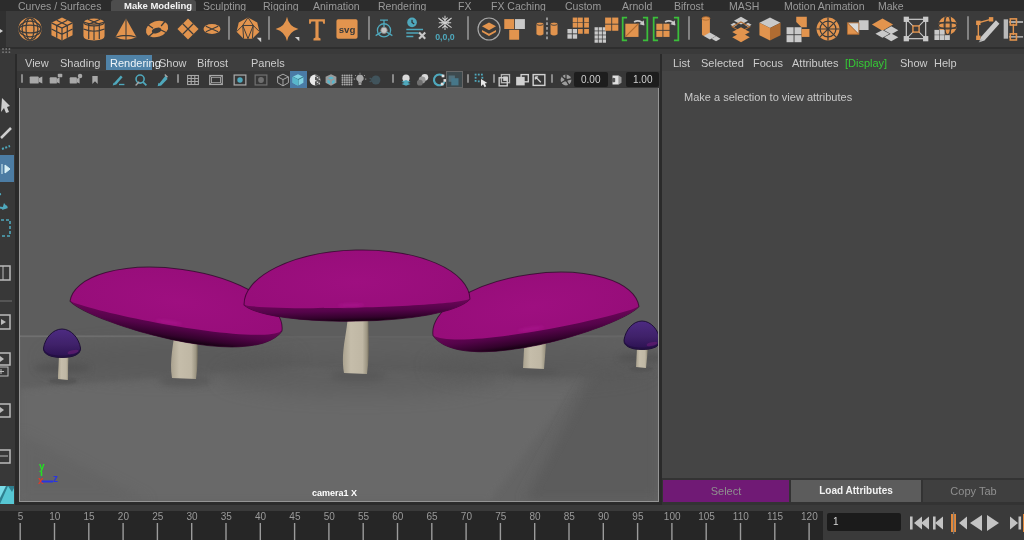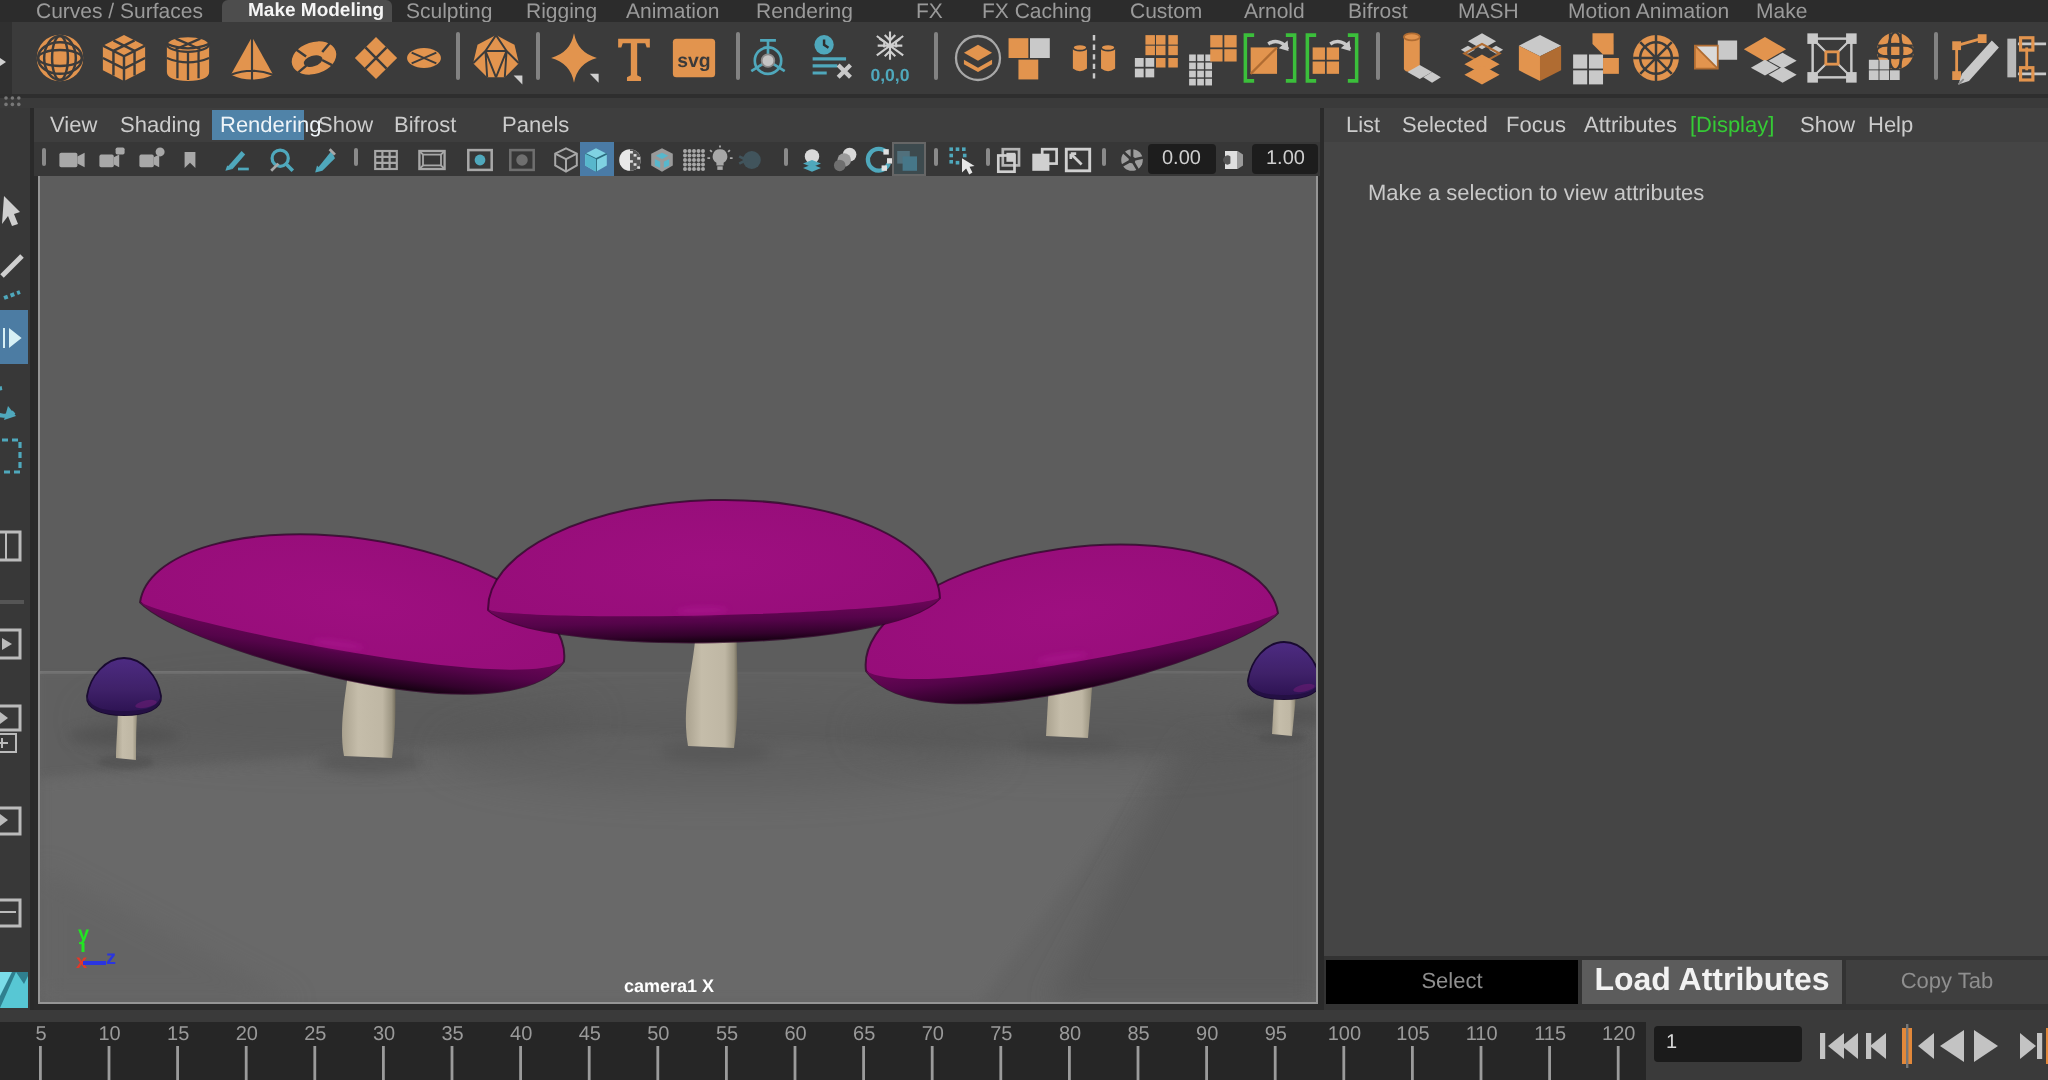--- a/index.html
+++ b/index.html
@@ -763,22 +763,22 @@
 <div class="abs" style="left:660px;top:54px;width:2px;height:451px;background:#2a2a2a"></div>
 <div class="mnu" style="left:673px;top:55px">List</div>
 <div class="mnu" style="left:701px;top:55px">Selected</div>
 <div class="mnu" style="left:753px;top:55px">Focus</div>
 <div class="mnu" style="left:792px;top:55px">Attributes</div>
 <div class="mnu" style="left:900px;top:55px">Show</div>
 <div class="mnu" style="left:934px;top:55px">Help</div>
 <div class="mnu" style="left:845px;top:55px;color:#35cb35">[Display]</div>
 <div class="mnu" style="left:684px;top:89px;font-size:11px;color:#c9c9c9">Make a selection to view attributes</div>
 <div class="abs" style="left:662px;top:478px;width:362px;height:27px;background:#333333"></div>
-<div class="abs" style="left:663px;top:480px;width:126px;height:22px;background:#000000;color:#8f8f8f;font-size:11px;text-align:center;line-height:22px">Select</div>
-<div class="abs" style="left:791px;top:480px;width:130px;height:22px;background:#5c5c5c;color:#f2f2f2;font-size:16px;font-weight:bold;text-align:center;line-height:22px">Load Attributes</div>
+<div class="abs" style="left:663px;top:480px;width:126px;height:22px;background:#701a75;color:#8f8f8f;font-size:11px;text-align:center;line-height:22px">Select</div>
+<div class="abs" style="left:791px;top:480px;width:130px;height:22px;background:#5c5c5c;color:#f2f2f2;font-size:10px;font-weight:bold;text-align:center;line-height:22px">Load Attributes</div>
 <div class="abs" style="left:923px;top:480px;width:101px;height:22px;background:#3f3f3f;color:#8f8f8f;font-size:11px;text-align:center;line-height:22px">Copy Tab</div>
 <div class="abs" style="left:0;top:505px;width:1024px;height:35px;background:#3a3a3a"></div>
 <svg class="abs" width="823" height="29" viewBox="0 0 823 29" style="left:0;top:511px;overflow:hidden">
       <rect x="0" y="0" width="823" height="29" fill="#262626"></rect>
       <rect x="19.5" y="12" width="1.4" height="17" fill="#9b9b9b"></rect>
       <rect x="53.8" y="12" width="1.4" height="17" fill="#9b9b9b"></rect>
       <rect x="88.1" y="12" width="1.4" height="17" fill="#9b9b9b"></rect>
       <rect x="122.4" y="12" width="1.4" height="17" fill="#9b9b9b"></rect>
       <rect x="156.7" y="12" width="1.4" height="17" fill="#9b9b9b"></rect>
       <rect x="191.0" y="12" width="1.4" height="17" fill="#9b9b9b"></rect>

